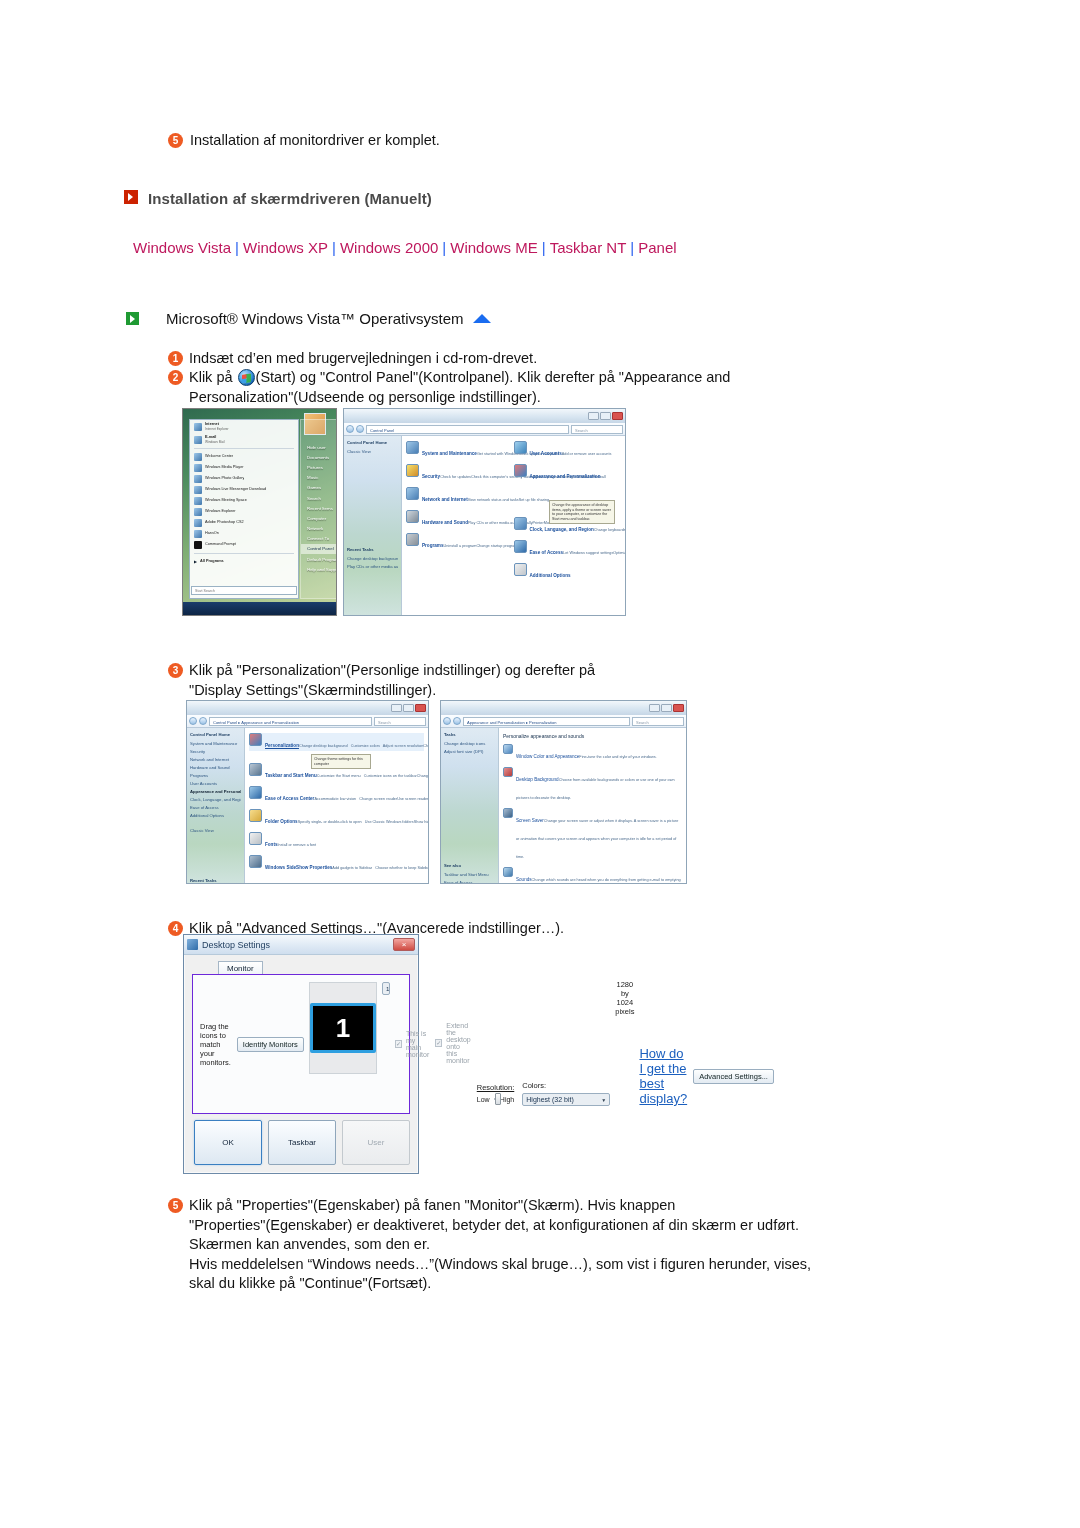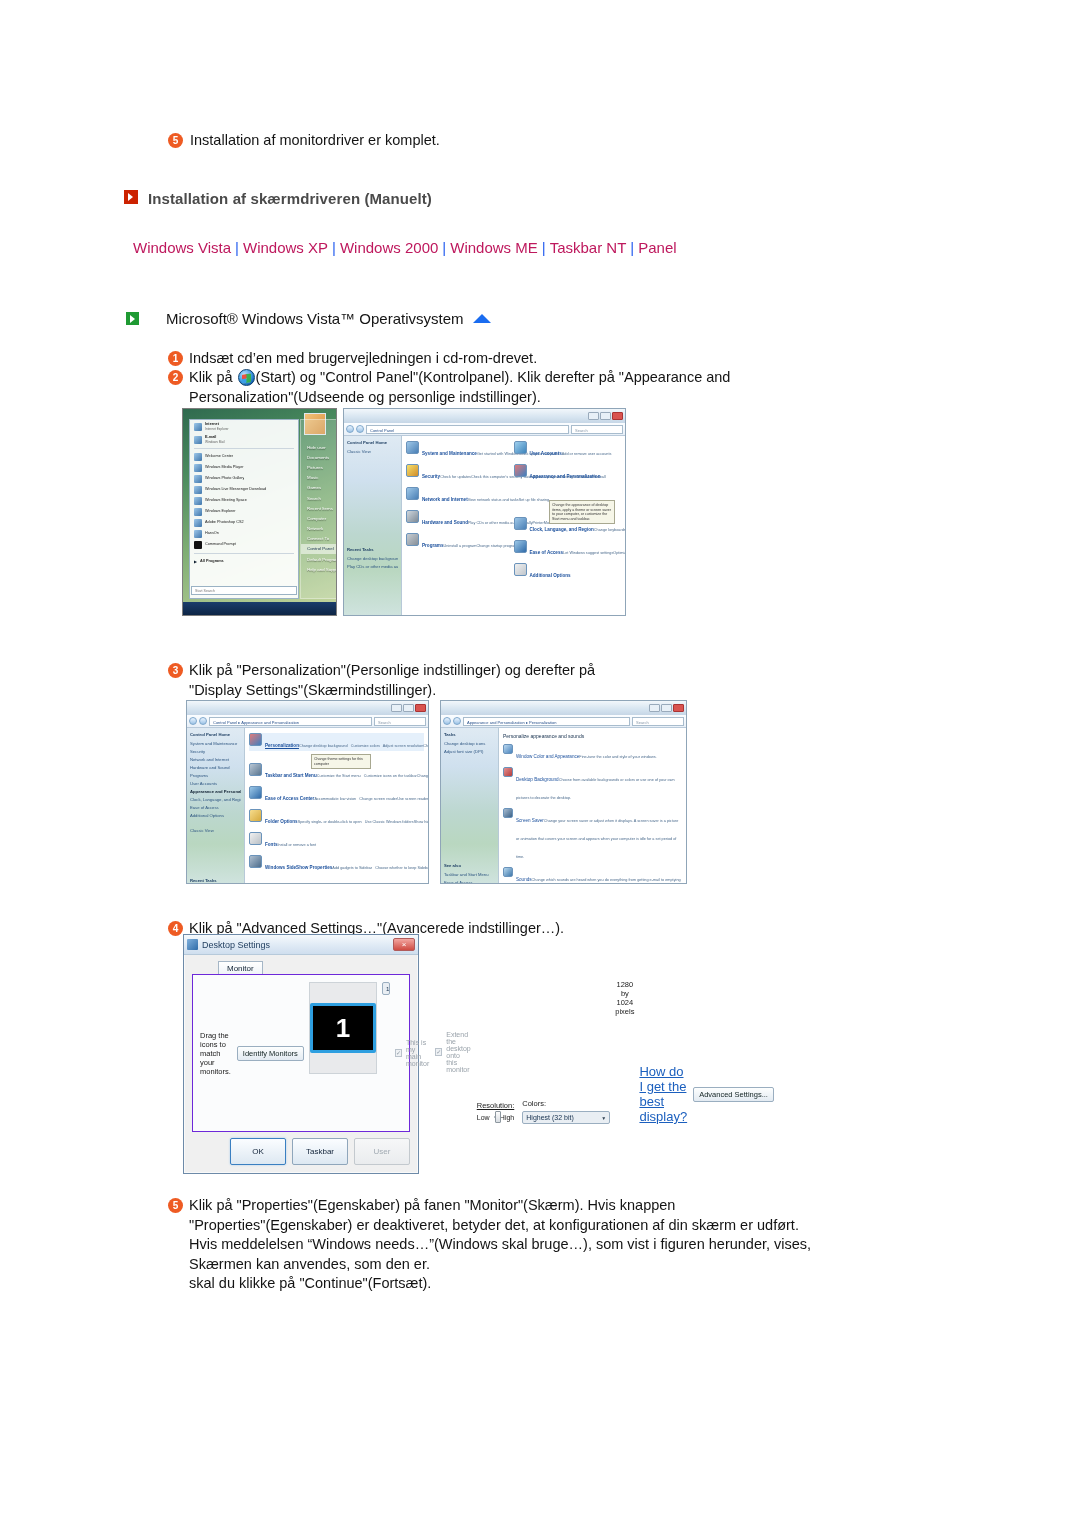--- a/index.html
+++ b/index.html
@@ -303,21 +303,21 @@
   .ds-thumb {
     position:absolute; left:53%; top:-5px; width:6px; height:12px;
     background:linear-gradient(180deg,#fdfdfd,#d8dde2);
     border:1px solid #8d979f; border-radius:1px;
   }
   .ds-res { font-size:7.5px; color:#1a1a1a; text-align:center; margin-top:-2px;}
   .ds-colors { width:88px; }
   .ds-link { font-size:13px; color:#1b5fbe; text-decoration:underline; }
   .ds-footer { display:flex; justify-content:flex-end; gap:6px; padding-top:6px;}
   .ds-fbtn {
-    font-size:8px; width:56px; text-align:center; padding:8px 0;
+    font-size:8px; width:68px; text-align:center; padding:17px 0;
     border:1px solid #8fa6bb; border-radius:2px;
     background:linear-gradient(180deg,#fbfdff,#dde8f2); color:#12243a;
   }
   .ds-fbtn.primary { border-color:#3a7fc1; box-shadow:0 0 2px #9cc7ea; }
   .ds-fbtn.dis { color:#a2abb3; background:linear-gradient(180deg,#f6f7f8,#eaecee); border-color:#c3c9ce;}
 </style>
 </head>
 <body>
 
 <div class="page">
@@ -692,19 +692,19 @@
         <span class="ds-fbtn dis">User</span>
       </div>
     </div>
   </div>
 
   <div class="step" style="left:168px; top:1196px;">
     <span class="numcircle">5</span>
     <div class="step-body">
       <div>Klik på "Properties"(Egenskaber) på fanen "Monitor"(Skærm). Hvis knappen</div>
       <div>"Properties"(Egenskaber) er deaktiveret, betyder det, at konfigurationen af din skærm er udført.</div>
+      <div>Skærmen kan anvendes, som den er.</div>
       <div>Hvis meddelelsen “Windows needs…”(Windows skal bruge…), som vist i figuren herunder, vises,</div>
-      <div>Skærmen kan anvendes, som den er.</div>
       <div>skal du klikke på "Continue"(Fortsæt).</div>
     </div>
   </div>
 
 </div>
 
 </body></html>

